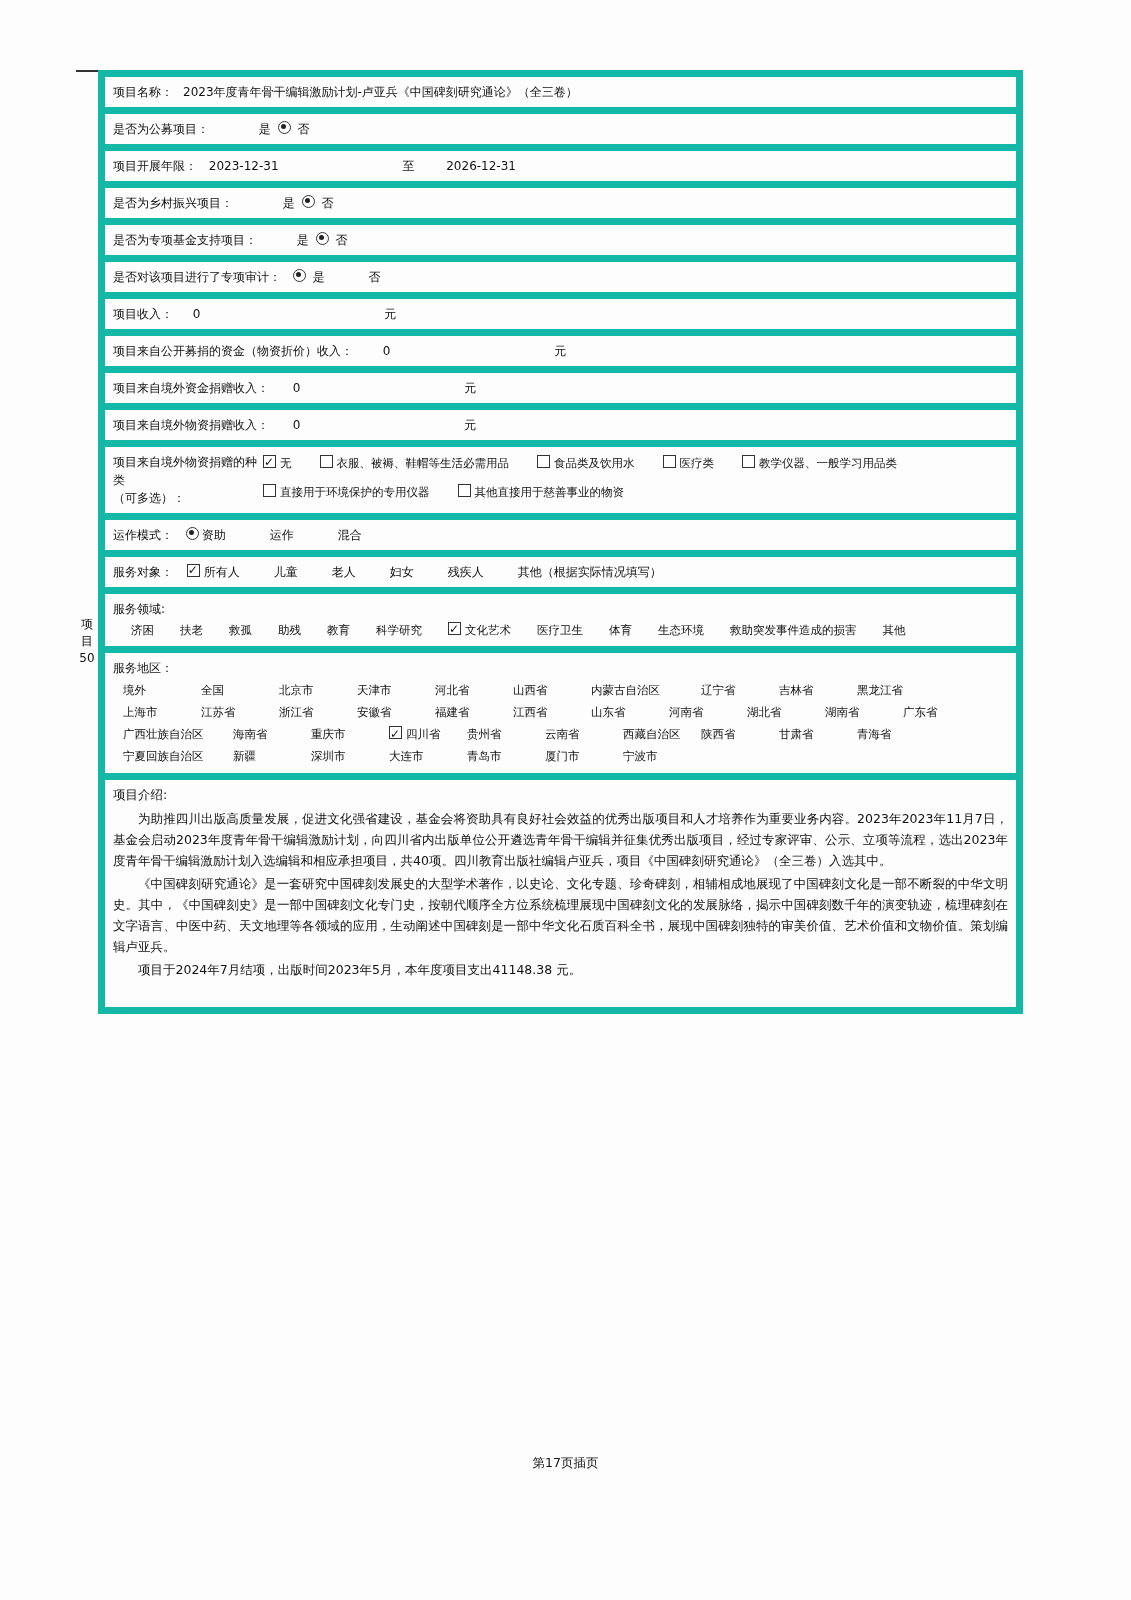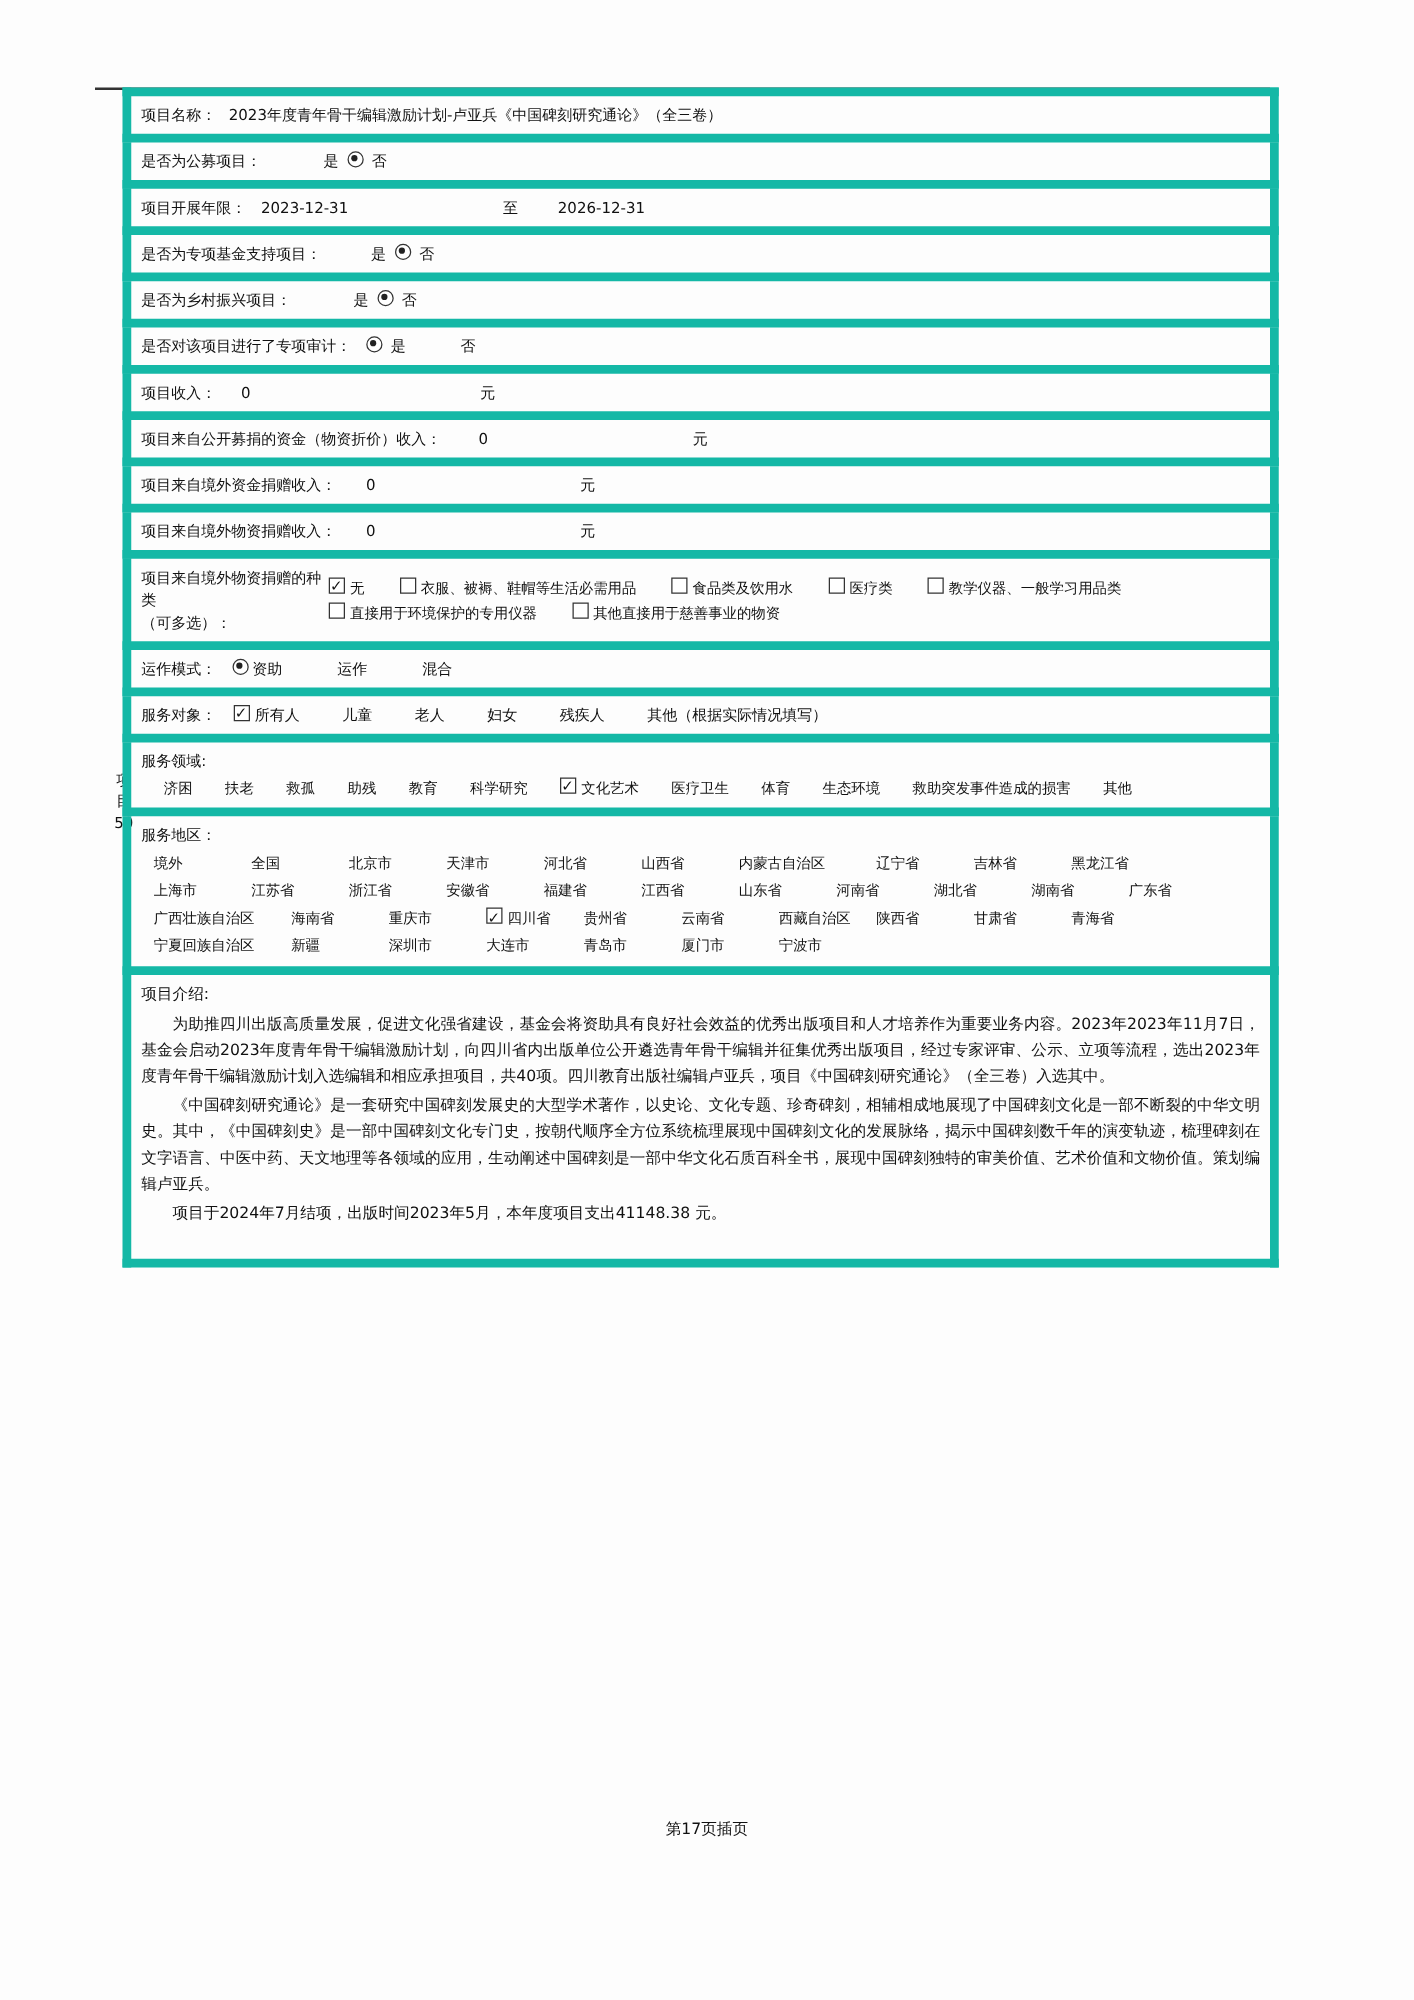--- a/index.html
+++ b/index.html
@@ -17,21 +17,21 @@
   }
   .sheet{
     position:absolute;
     left:76px;top:70px;
     width:940px;
     border:1px solid #333;
     box-sizing:border-box;
   }
   .sidecol{
     position:absolute;
-    left:88px;top:616px;
+    left:76px;top:616px;
     width:22px;
     text-align:center;
     font-size:12px;
     line-height:17px;
     color:#111;
   }
   .tbl{
     position:absolute;
     left:98px;top:70px;
     width:918px;
@@ -135,35 +135,35 @@
       <td>
         <span class="lbl">项目开展年限：</span>
         <span style="margin-left:8px;">2023-12-31</span>
         <span style="margin-left:120px;">至</span>
         <span style="margin-left:28px;">2026-12-31</span>
       </td>
     </tr>
 
     <tr>
       <td>
-        <span class="lbl">是否为专项基金支持项目：</span>
-        <span style="margin-left:36px;" class="opt">
+        <span class="lbl">是否为乡村振兴项目：</span>
+        <span style="margin-left:46px;" class="opt">
           <span>是</span>
         </span>
         <span class="radio on"></span>
         <span class="opt">
           <span>否</span>
         </span>
       </td>
     </tr>
 
     <tr>
       <td>
-        <span class="lbl">是否为乡村振兴项目：</span>
-        <span style="margin-left:46px;" class="opt">
+        <span class="lbl">是否为专项基金支持项目：</span>
+        <span style="margin-left:36px;" class="opt">
           <span>是</span>
         </span>
         <span class="radio on"></span>
         <span class="opt">
           <span>否</span>
         </span>
       </td>
     </tr>
 
     <tr>
@@ -207,21 +207,21 @@
     <tr>
       <td>
         <span class="lbl">项目来自境外物资捐赠收入：</span>
         <span style="margin-left:20px;">0</span>
         <span style="margin-left:160px;" class="unit">元</span>
       </td>
     </tr>
 
     <tr>
       <td>
-        <div style="display:flex;align-items:center;">
+        <div style="display:flex;">
           <div style="width:150px;flex:none;">
             <div>项目来自境外物资捐赠的种类</div>
             <div>（可多选）：</div>
           </div>
           <div class="goods-row" id="goods-opts">
                 <span class="g"><span class="cbox on"></span><span>无</span></span>
                 <span class="g"><span class="cbox"></span><span>衣服、被褥、鞋帽等生活必需用品</span></span>
                 <span class="g"><span class="cbox"></span><span>食品类及饮用水</span></span>
                 <span class="g"><span class="cbox"></span><span>医疗类</span></span>
                 <span class="g"><span class="cbox"></span><span>教学仪器、一般学习用品类</span></span>

